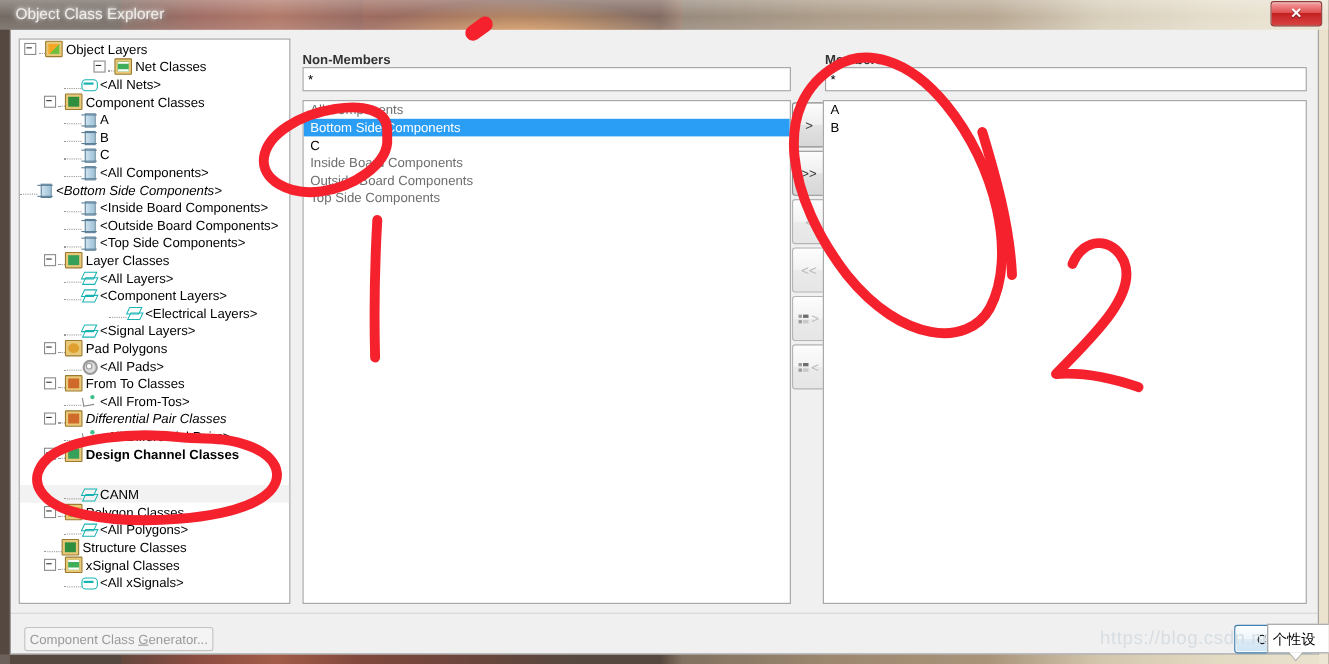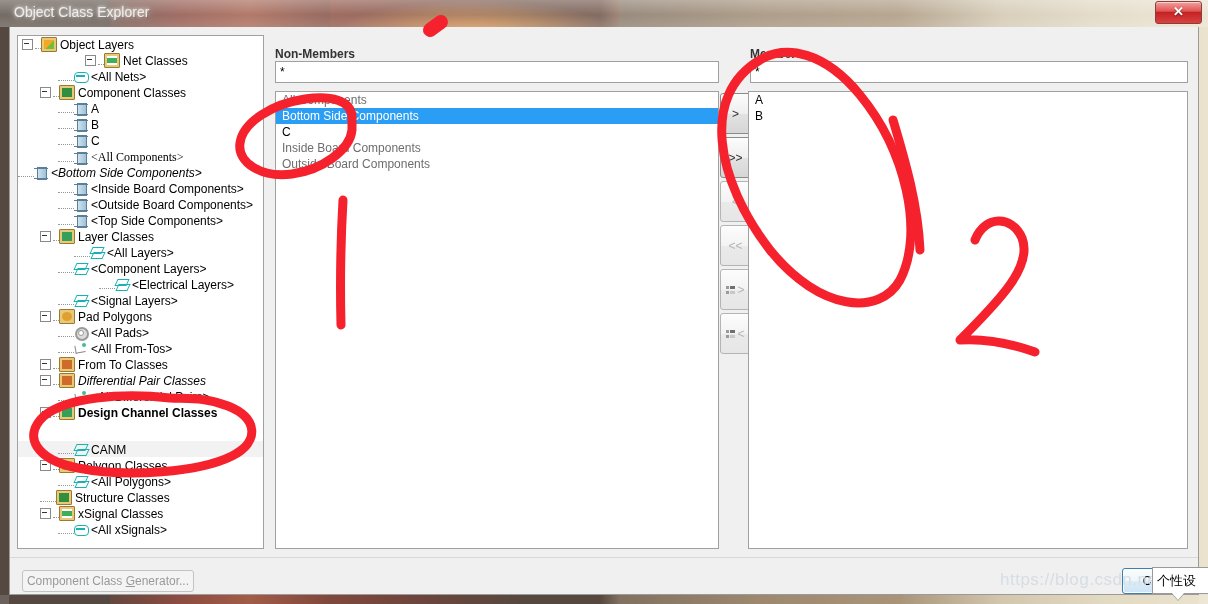--- a/index.html
+++ b/index.html
@@ -166,34 +166,34 @@
   <div id="client"></div>
 
   <div id="tree-panel">
       <div class="tnode" style="padding-left: 4px;"><span class="exp"></span><span class="dots" style="width:6px"></span><span class="ico folder f-obj"></span><span class="lbl">Object Layers</span></div>
       <div class="tnode" style="padding-left: 22px; margin-left: 45px;"><span class="exp"></span><span class="dots" style="width:6px"></span><span class="ico folder f-net"></span><span class="lbl">Net Classes</span></div>
       <div class="tnode" style="padding-left: 40px;"><span class="dots" style="width:16px"></span><span class="ico net"></span><span class="lbl">&lt;All Nets&gt;</span></div>
       <div class="tnode" style="padding-left: 22px;"><span class="exp"></span><span class="dots" style="width:6px"></span><span class="ico folder f-comp"></span><span class="lbl">Component Classes</span></div>
       <div class="tnode" style="padding-left: 40px;"><span class="dots" style="width:16px"></span><span class="ico chip"></span><span class="lbl">A</span></div>
       <div class="tnode" style="padding-left: 40px;"><span class="dots" style="width:16px"></span><span class="ico chip"></span><span class="lbl">B</span></div>
       <div class="tnode" style="padding-left: 40px;"><span class="dots" style="width:16px"></span><span class="ico chip"></span><span class="lbl">C</span></div>
-      <div class="tnode" style="padding-left: 40px; font-family: Liberation Serif, serif;"><span class="dots" style="width:16px"></span><span class="ico chip"></span><span class="lbl">&lt;All Components&gt;</span></div>
+      <div class="tnode" style="padding-left: 40px;"><span class="dots" style="width:16px"></span><span class="ico chip"></span><span class="lbl">&lt;All Components&gt;</span></div>
       <div class="tnode" style=" font-style: italic;"><span class="dots" style="width:16px"></span><span class="ico chip"></span><span class="lbl">&lt;Bottom Side Components&gt;</span></div>
       <div class="tnode" style="padding-left: 40px;"><span class="dots" style="width:16px"></span><span class="ico chip"></span><span class="lbl">&lt;Inside Board Components&gt;</span></div>
       <div class="tnode" style="padding-left: 40px;"><span class="dots" style="width:16px"></span><span class="ico chip"></span><span class="lbl">&lt;Outside Board Components&gt;</span></div>
       <div class="tnode" style="padding-left: 40px;"><span class="dots" style="width:16px"></span><span class="ico chip"></span><span class="lbl">&lt;Top Side Components&gt;</span></div>
       <div class="tnode" style="padding-left: 22px;"><span class="exp"></span><span class="dots" style="width:6px"></span><span class="ico folder f-layer"></span><span class="lbl">Layer Classes</span></div>
-      <div class="tnode" style="padding-left: 40px; margin-left: 16px;"><span class="dots" style="width:16px"></span><span class="ico layer"></span><span class="lbl">&lt;All Layers&gt;</span></div>
+      <div class="tnode" style="padding-left: 40px;"><span class="dots" style="width:16px"></span><span class="ico layer"></span><span class="lbl">&lt;All Layers&gt;</span></div>
       <div class="tnode" style="padding-left: 40px;"><span class="dots" style="width:16px"></span><span class="ico layer"></span><span class="lbl">&lt;Component Layers&gt;</span></div>
       <div class="tnode" style="padding-left: 52px; text-align: center;"><span class="dots" style="width:16px"></span><span class="ico layer"></span><span class="lbl">&lt;Electrical Layers&gt;</span></div>
       <div class="tnode" style="padding-left: 40px;"><span class="dots" style="width:16px"></span><span class="ico layer"></span><span class="lbl">&lt;Signal Layers&gt;</span></div>
       <div class="tnode" style="padding-left: 22px;"><span class="exp"></span><span class="dots" style="width:6px"></span><span class="ico folder f-pad"></span><span class="lbl">Pad Polygons</span></div>
       <div class="tnode" style="padding-left: 40px;"><span class="dots" style="width:16px"></span><span class="ico pad"></span><span class="lbl">&lt;All Pads&gt;</span></div>
+      <div class="tnode" style="padding-left: 22px;"><span class="exp"></span><span class="dots" style="width:6px"></span><span class="ico folder f-from"></span><span class="lbl">From To Classes</span></div>
       <div class="tnode" style="padding-left: 40px;"><span class="dots" style="width:16px"></span><span class="ico fromto"></span><span class="lbl">&lt;All From-Tos&gt;</span></div>
-      <div class="tnode" style="padding-left: 22px;"><span class="exp"></span><span class="dots" style="width:6px"></span><span class="ico folder f-from"></span><span class="lbl">From To Classes</span></div>
       <div class="tnode" style="padding-left: 22px; font-style: italic;"><span class="exp"></span><span class="dots" style="width:6px"></span><span class="ico folder f-from"></span><span class="lbl">Differential Pair Classes</span></div>
       <div class="tnode" style="padding-left: 40px;"><span class="dots" style="width:16px"></span><span class="ico fromto"></span><span class="lbl">&lt;All Differential Pairs&gt;</span></div>
       <div class="tnode" style="padding-left: 22px; font-weight: bold;"><span class="exp"></span><span class="dots" style="width:6px"></span><span class="ico folder f-layer"></span><span class="lbl">Design Channel Classes</span></div>
       <div class="tnode sel" style="padding-left: 40px; margin-top: 21px;"><span class="dots" style="width:16px"></span><span class="ico layer"></span><span class="lbl">CANM</span></div>
       <div class="tnode" style="padding-left: 22px;"><span class="exp"></span><span class="dots" style="width:6px"></span><span class="ico folder f-obj"></span><span class="lbl">Polygon Classes</span></div>
       <div class="tnode" style="padding-left: 40px;"><span class="dots" style="width:16px"></span><span class="ico layer"></span><span class="lbl">&lt;All Polygons&gt;</span></div>
       <div class="tnode" style="padding-left: 22px;"><span class="dots" style="width:16px"></span><span class="ico folder f-struct"></span><span class="lbl">Structure Classes</span></div>
       <div class="tnode" style="padding-left: 22px;"><span class="exp"></span><span class="dots" style="width:6px"></span><span class="ico folder f-xsig"></span><span class="lbl">xSignal Classes</span></div>
       <div class="tnode" style="padding-left: 40px;"><span class="dots" style="width:16px"></span><span class="ico net"></span><span class="lbl">&lt;All xSignals&gt;</span></div>
     </div>
@@ -201,20 +201,21 @@
   <div class="collabel" style="left:275px;top:47px;">Non-Members</div>
   <div class="filter" style="left:275px;top:61px;width:444px;">
     <input type="text" value="*" style="">
   </div>
   <div class="listbox" id="non-members-list" style="left:275px;top:91px;width:444px;height:458px;">
       <div class="lrow">All Components</div>
       <div class="lrow sel">Bottom Side Components</div>
       <div class="lrow dark">C</div>
       <div class="lrow">Inside Board Components</div>
       <div class="lrow">Outside Board Components</div>
+      <div class="lrow">Top Side Components</div>
     </div>
 
   <div id="transfer-buttons">
       <div class="xbtn on" style="top: 93px;">
         <div class="g"><span>&gt;</span></div>
       </div>
       <div class="xbtn on" style="top: 137px;">
         <div class="g"><span>&gt;&gt;</span></div>
       </div>
       <div class="xbtn" style="top: 181px;">

